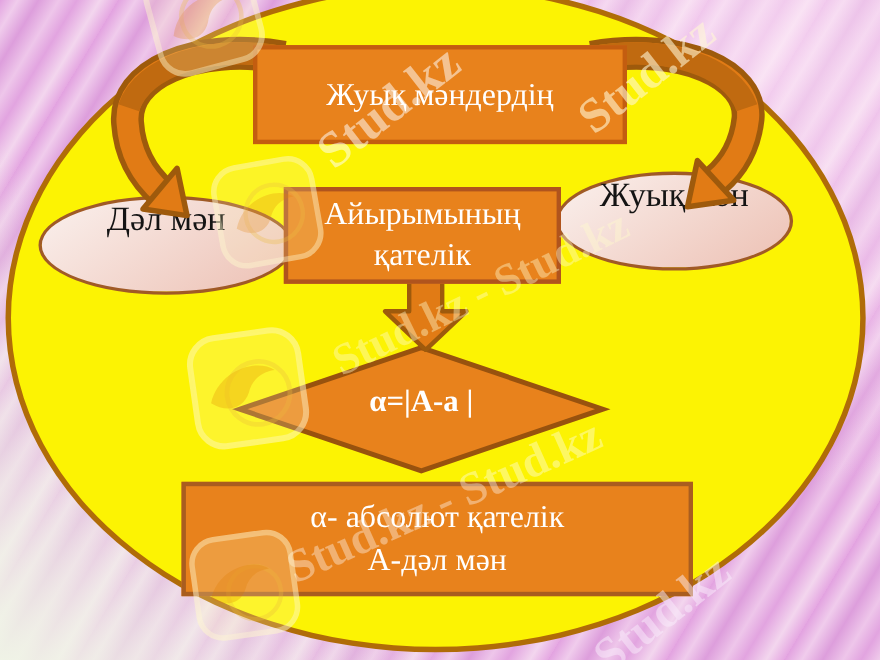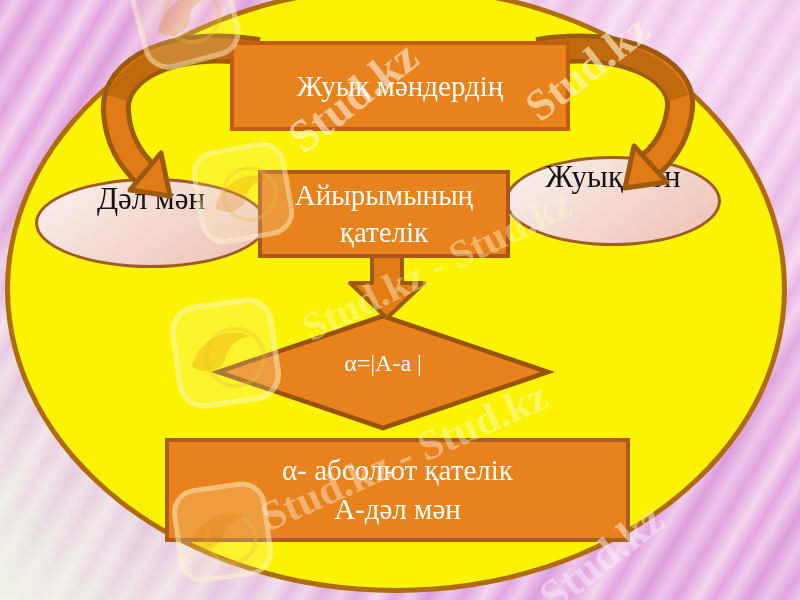--- a/index.html
+++ b/index.html
@@ -40,21 +40,21 @@
     background:linear-gradient(145deg,#f9ece8 10%,#eec5b9 90%);
     border:3px solid #a05a26;border-radius:50%;
     display:flex;align-items:flex-start;justify-content:center;
     color:#141414;font-size:31px;
   }
   .ell-left{left:35px;top:178px;width:232px;height:90px;}
   .ell-right{left:505px;top:156px;width:216px;height:90px;}
   
   .diamond-label{
     position:absolute;left:218px;top:350px;width:330px;z-index:3;
-    text-align:center;color:#ffffff;font-size:24px;font-weight:normal;
+    text-align:center;color:#ffffff;font-size:28px;font-weight:bold;
   }
   
   .wm{position:absolute;z-index:5;pointer-events:none;}
   .wm-text{font-weight:bold;white-space:nowrap;font-family:"Liberation Serif",serif;}
   .wm-t1{left:278px;top:70px;font-size:46px;color:rgba(255,255,255,0.52);transform:rotate(-38deg);}
   .wm-t2{left:516px;top:42px;font-size:44px;color:rgba(255,246,214,0.6);transform:rotate(-38deg);}
   .wm-t3{left:290px;top:242px;font-size:40px;color:rgba(255,250,205,0.42);transform:rotate(-26deg);}
   .wm-t4{left:250px;top:432px;font-size:42px;color:rgba(255,255,255,0.38);transform:rotate(-24deg);}
   .wm-t5{left:530px;top:532px;font-size:44px;color:rgba(250,238,252,0.5);transform:rotate(-38deg);}
   .wm-logo{opacity:0.55;}

